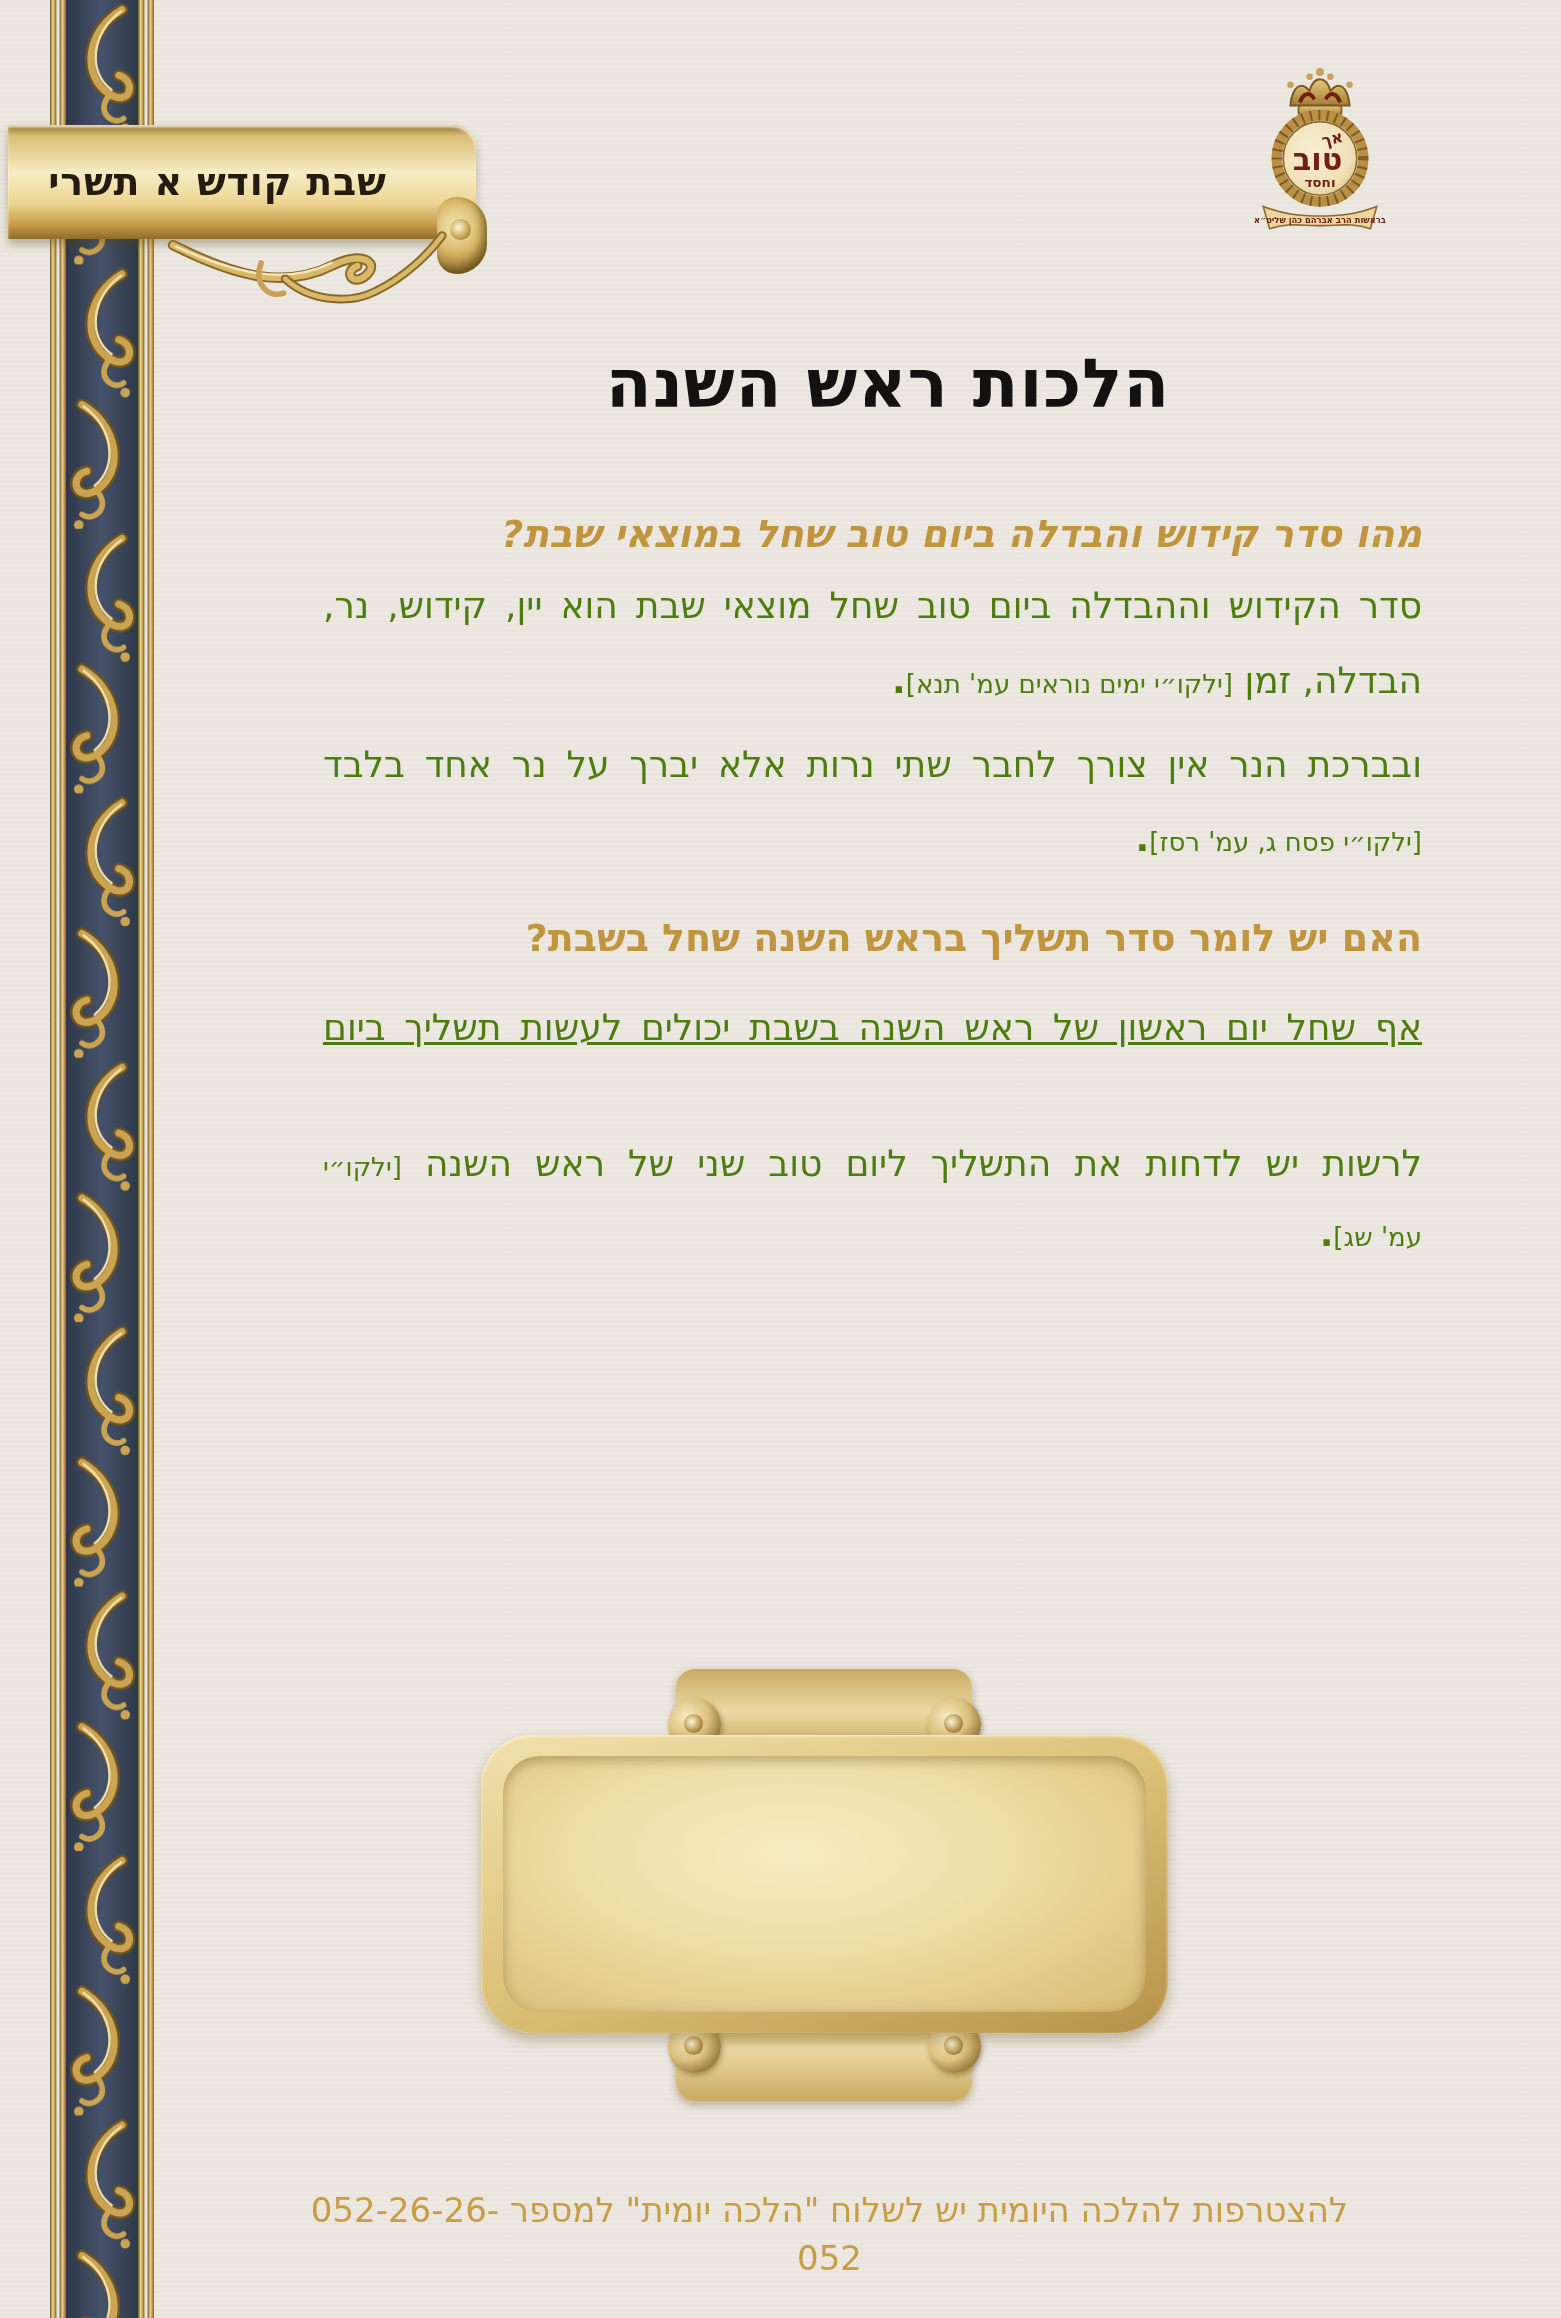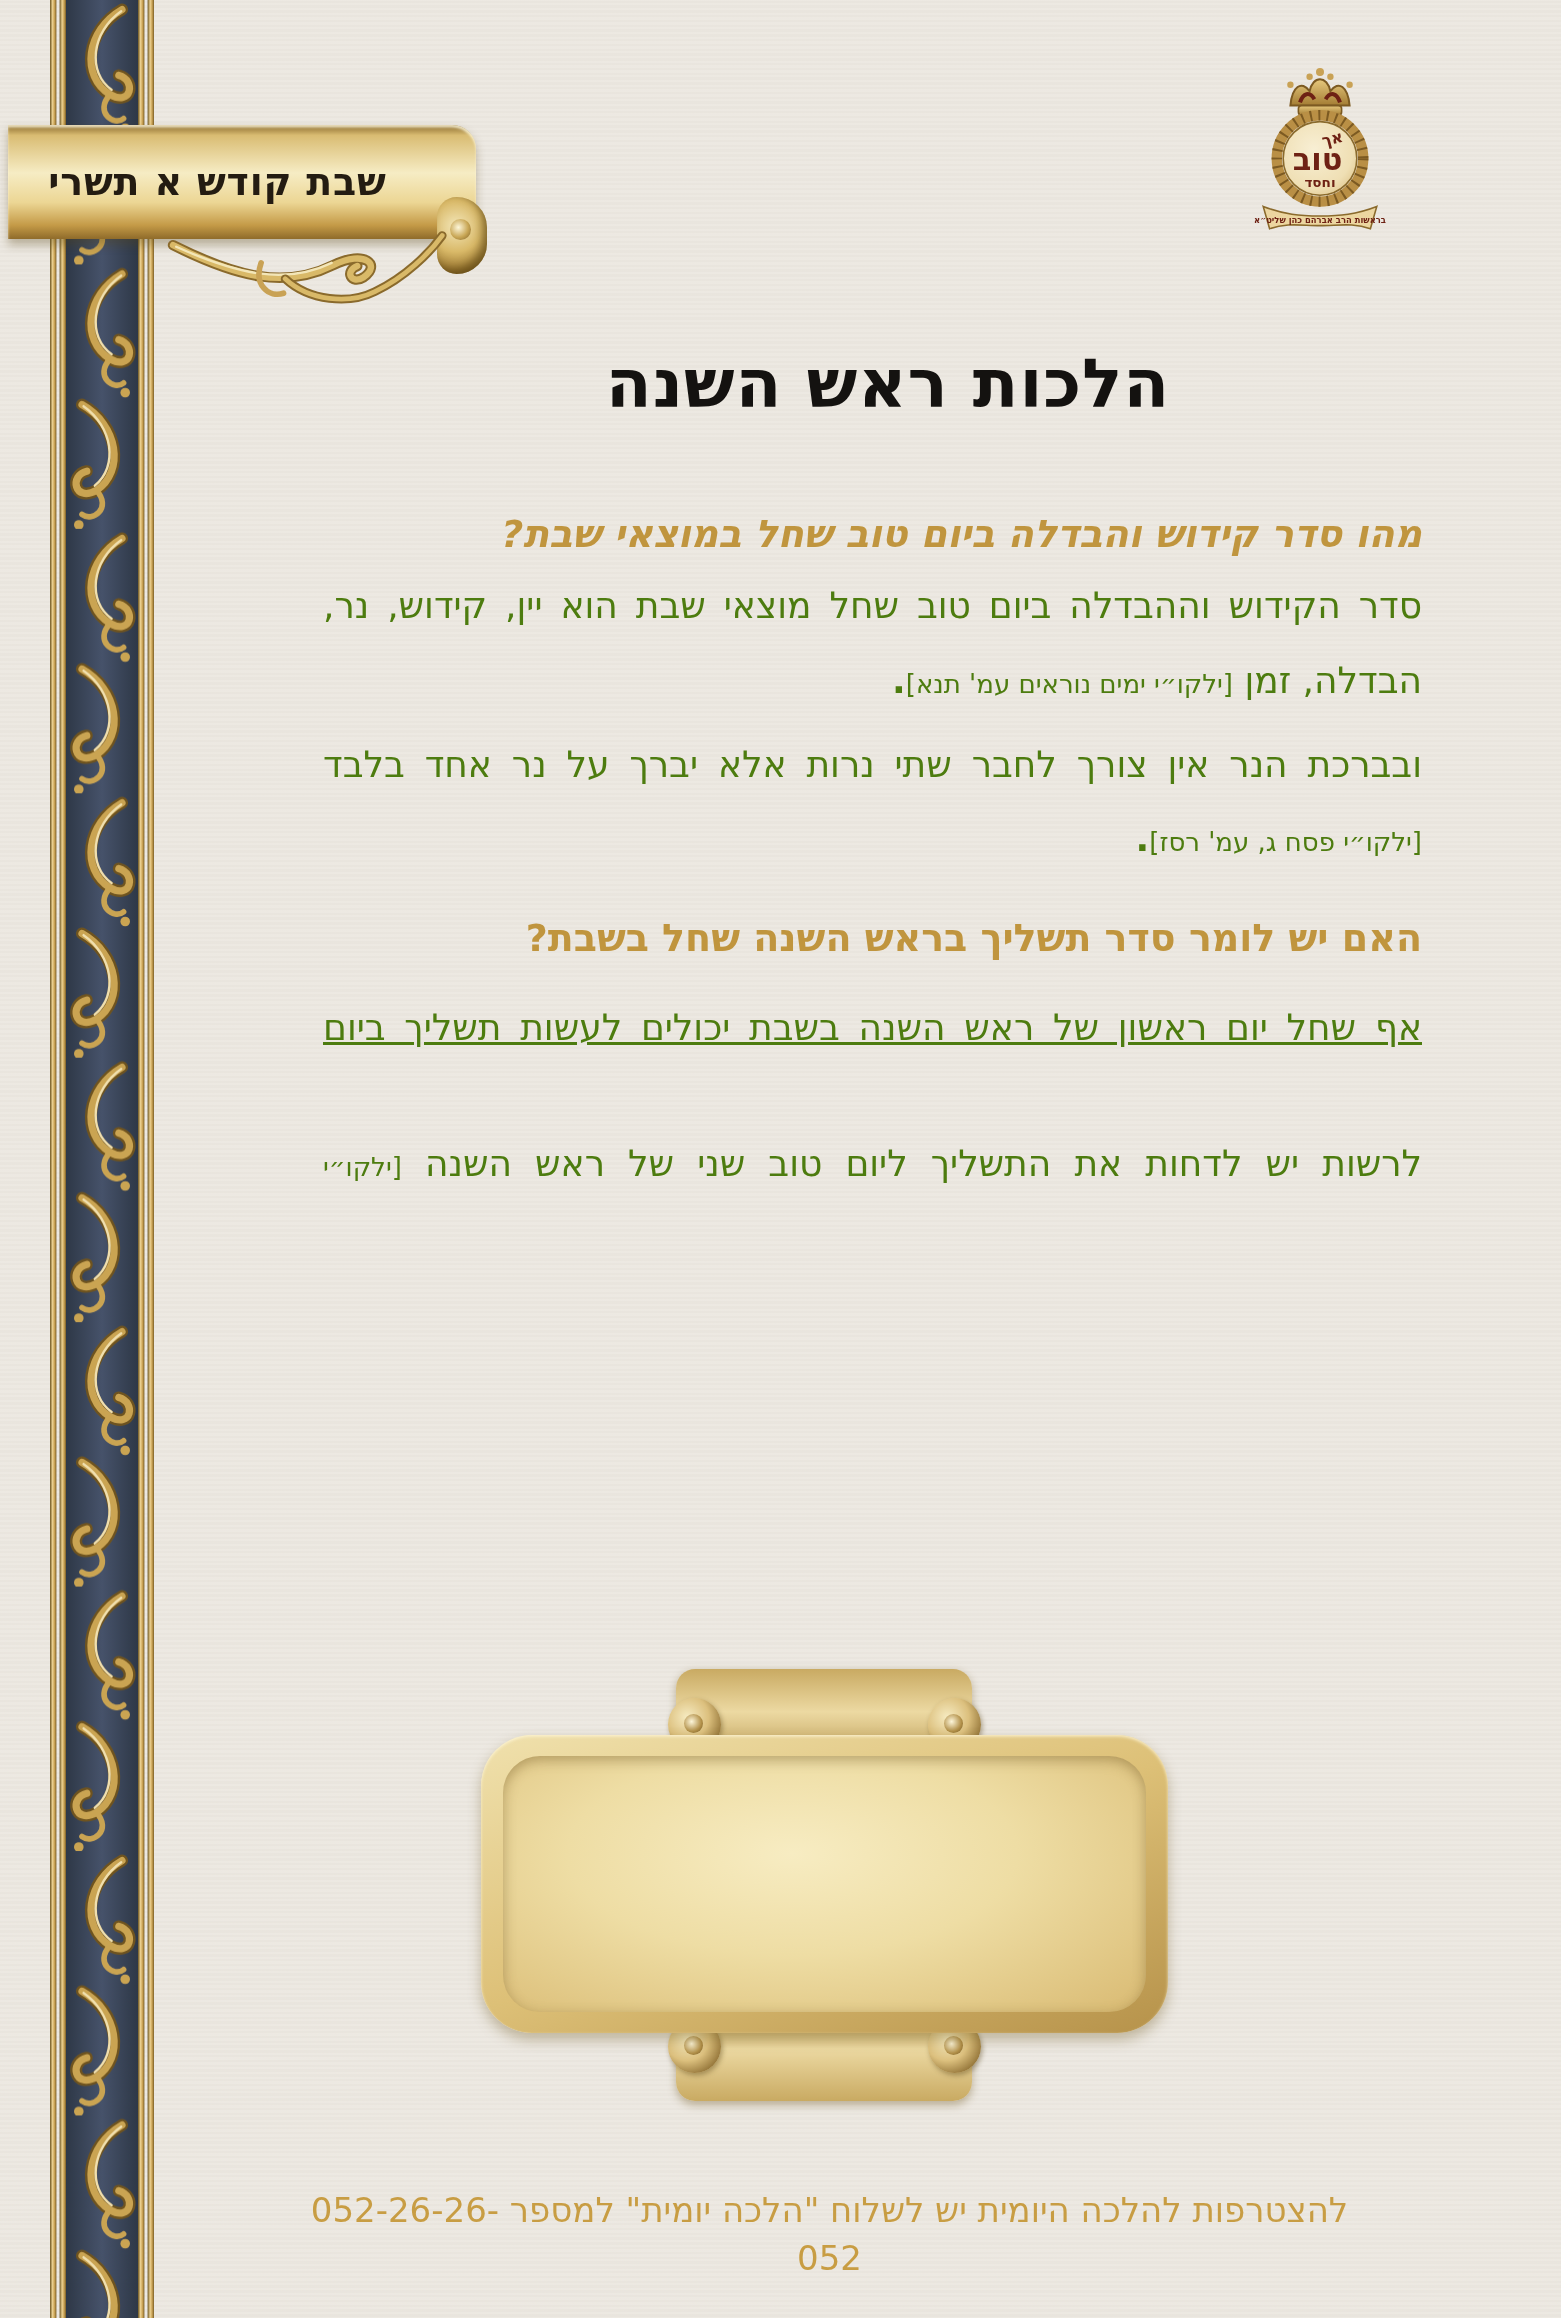--- a/index.html
+++ b/index.html
@@ -193,20 +193,21 @@
 
   <div class="line q" style="top:505px;font-style:italic;">מהו סדר קידוש והבדלה ביום טוב שחל במוצאי שבת?</div>
   <div class="line just" style="top:578px;">סדר הקידוש וההבדלה ביום טוב שחל מוצאי שבת הוא יין, קידוש, נר,</div>
   <div class="line right" style="top:653px;"><span>הבדלה, זמן </span><span class="cite">[ילקו״י ימים נוראים עמ' תנא]</span><span class="cite-period">.</span></div>
   <div class="line just" style="top:737px;">ובברכת הנר אין צורך לחבר שתי נרות אלא יברך על נר אחד בלבד</div>
   <div class="line right" style="top:811px;"><span class="cite">[ילקו״י פסח ג, עמ' רסז]</span><span class="cite-period">.</span></div>
 
   <div class="line q" style="top:909px;">האם יש לומר סדר תשליך בראש השנה שחל בשבת?</div>
   <div class="line just" style="top:1000px;text-decoration:underline;">אף שחל יום ראשון של ראש השנה בשבת יכולים לעשות תשליך ביום</div>
   <div class="line just" style="top:1136px;"><span>לרשות יש לדחות את התשליך ליום טוב שני של ראש השנה </span><span class="cite">[ילקו״י</span></div>
+  <div class="line right" style="top:1206px;"><span class="cite">עמ' שג]</span><span class="cite-period">.</span></div>
 </div>
 
 <div class="plaque">
   <div class="plaque-tab tab-top">
     <div class="curl curl-tl"></div>
     <div class="curl curl-tr"></div>
   </div>
   <div class="plaque-tab tab-bottom">
     <div class="curl curl-bl"></div>
     <div class="curl curl-br"></div>

